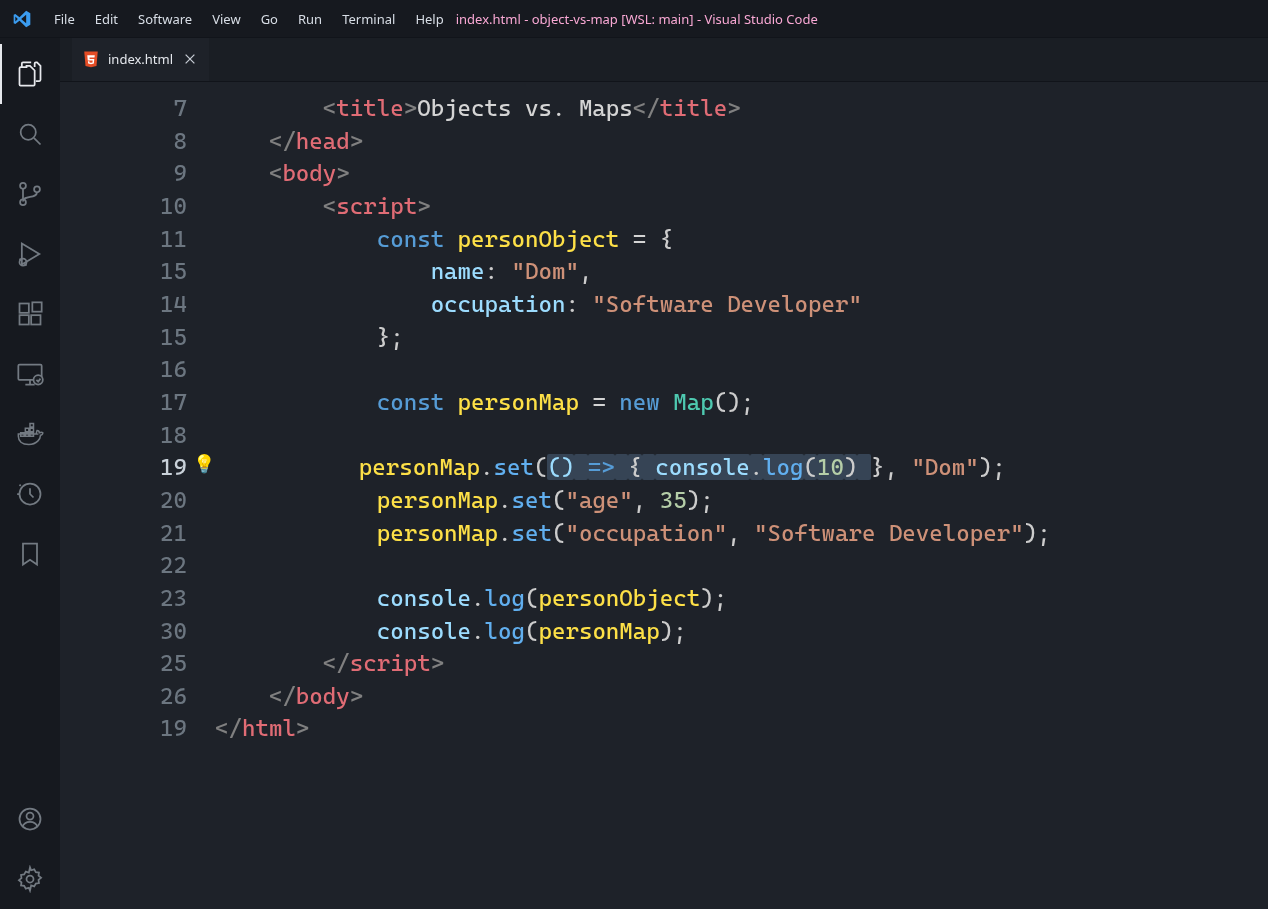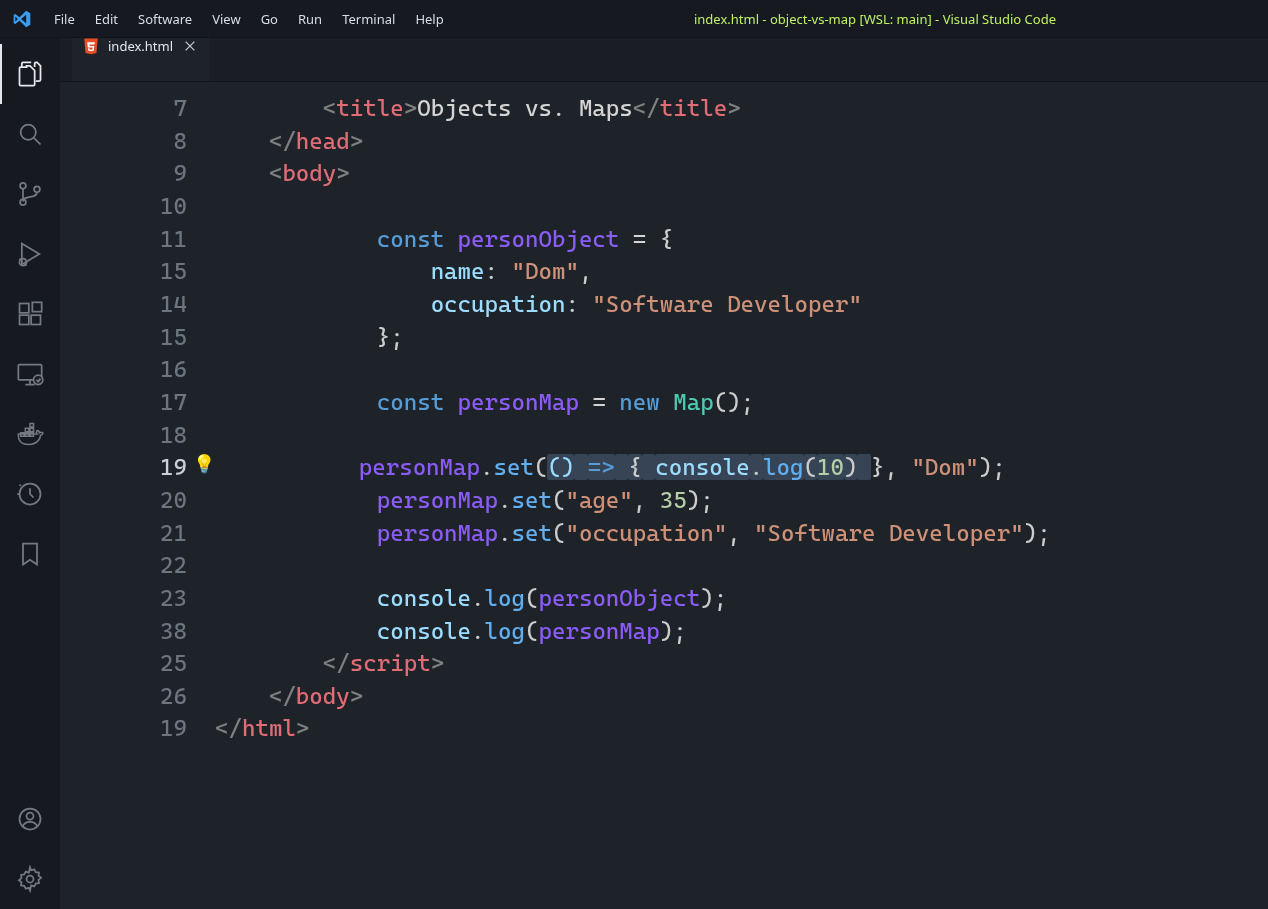--- a/index.html
+++ b/index.html
@@ -36,21 +36,21 @@
   
   .app{display:flex;flex-direction:column;height:909px;width:1268px;}
   .titlebar{
     display:flex;align-items:center;height:38px;
     background:var(--bg-darker);border-bottom:1px solid #11141a;
     padding:0 10px;gap:2px;
   }
   .app-icon{width:24px;height:24px;display:flex;align-items:center;justify-content:center;margin-right:8px;}
   .menus{display:flex;}
   .menu-item{padding:0 10px;line-height:38px;color:#d8dee6;cursor:default;}
-  .titlebar .title{flex:1;text-align:right;color:#bef264;}
+  .titlebar .title{flex:1;text-align:left;color:#f9a8d4;}
 
   .body{flex:1;display:flex;overflow:hidden;}
   .activity{
     width:60px;background:var(--bg-darker);
     display:flex;flex-direction:column;align-items:center;
     padding-top:6px;gap:0;
   }
   .activity .ab{
     width:60px;height:60px;display:flex;align-items:center;justify-content:center;
     color:#737a82;position:relative;
@@ -60,21 +60,21 @@
     content:"";position:absolute;left:0;top:0;bottom:0;width:2px;background:#e6e8ec;
   }
   .activity .spacer{flex:1;}
 
   .main{flex:1;display:flex;flex-direction:column;}
   .tabs{
     height:44px;background:var(--bg-dark);
     display:flex;align-items:flex-end;border-bottom:1px solid #11141a;
   }
   .tab{
-    display:flex;align-items:flex-start;height:44px;
+    display:flex;align-items:center;height:44px;
     padding:0 10px;background:var(--tab-bg);
     border-top:none;position:relative;gap:8px;
   }
   .tab.active{background:#1e2229;}
   .tab.active::after{
     content:"";position:absolute;left:0;right:0;top:0;height:2px;background:transparent;
   }
   .tab .file-icon{width:18px;height:18px;display:flex;align-items:center;justify-content:center;}
   .tab .label{color:#e4e7ec;}
   .tab .close{color:#c7ccd4;width:18px;height:18px;display:flex;align-items:center;justify-content:center;}
@@ -101,21 +101,21 @@
   .t-br{color:#808080;}
   .t-kw{color:var(--kw);margin-top:38px;}
   .t-str{color:var(--str);}
   .t-func{color:var(--func);}
   .t-type{color:var(--type);}
   .t-num{color:var(--num);}
   .t-id{color:var(--ident);}
   .t-pu{color:var(--punct);}
   .t-op{color:var(--op);}
   .t-txt{color:#d4d4d4;}
-  .t-const{color:#8b5cf6;}
+  .t-const{color:#fde047;}
 
   .code{position:relative;}
 
   
   svg{display:block;}
 </style>
 </head>
 <body>
 
 <div class="app">
@@ -240,34 +240,34 @@
               </svg>
           </span>
         </div>
       </div>
 
       <div class="editor">
         <div id="code-lines">
             <div class="line"><div class="gutter">7</div><div class="code"><span class="">        </span><span class="t-br">&lt;</span><span class="t-tag">title</span><span class="t-br">&gt;</span><span class="t-txt">Objects vs. Maps</span><span class="t-br">&lt;/</span><span class="t-tag">title</span><span class="t-br">&gt;</span></div></div>
             <div class="line"><div class="gutter">8</div><div class="code"><span class="">    </span><span class="t-br">&lt;/</span><span class="t-tag">head</span><span class="t-br">&gt;</span></div></div>
             <div class="line"><div class="gutter">9</div><div class="code"><span class="">    </span><span class="t-br">&lt;</span><span class="t-tag">body</span><span class="t-br">&gt;</span></div></div>
-            <div class="line"><div class="gutter">10</div></div>
+            <div class="line"><div class="gutter">10</div><div class="code"><span class="">        </span><span class="t-br">&lt;</span><span class="t-tag">script</span><span class="t-br">&gt;</span></div></div>
             <div class="line"><div class="gutter">11</div><div class="code"><span class="">            </span><span class="t-kw">const</span><span class=""> </span><span class="t-const">personObject</span><span class=""> </span><span class="t-op">=</span><span class=""> </span><span class="t-pu">{</span></div></div>
             <div class="line"><div class="gutter">15</div><div class="code"><span class="">                </span><span class="t-id">name</span><span class="t-pu">:</span><span class=""> </span><span class="t-str">"Dom"</span><span class="t-pu">,</span></div></div>
             <div class="line"><div class="gutter">14</div><div class="code"><span class="">                </span><span class="t-id">occupation</span><span class="t-pu">:</span><span class=""> </span><span class="t-str">"Software Developer"</span></div></div>
             <div class="line"><div class="gutter">15</div><div class="code"><span class="">            </span><span class="t-pu">}</span><span class="t-pu">;</span></div></div>
             <div class="line"><div class="gutter">16</div><div class="code"><span class=""></span></div></div>
             <div class="line"><div class="gutter">17</div><div class="code"><span class="">            </span><span class="t-kw">const</span><span class=""> </span><span class="t-const">personMap</span><span class=""> </span><span class="t-op">=</span><span class=""> </span><span class="t-kw">new</span><span class=""> </span><span class="t-type">Map</span><span class="t-pu">()</span><span class="t-pu">;</span></div></div>
             <div class="line"><div class="gutter">18</div><div class="code"><span class=""></span></div></div>
             <div class="line"><div class="gutter current">19</div><span class="bulb" style="position: static; margin-left: -18px; margin-right: 0px; width: 0px; display: inline-block; transform: translateX(-4px);">💡</span><div class="code"><span class="">            </span><span class="t-const">personMap</span><span class="t-pu">.</span><span class="t-func">set</span><span class="t-pu">(</span><span class="t-id hl">()</span><span class=" hl"> </span><span class="t-kw hl">=&gt;</span><span class=" hl"> </span><span class="t-pu hl">{</span><span class=" hl"> </span><span class="t-id hl">console</span><span class="t-pu hl">.</span><span class="t-func hl">log</span><span class="t-pu hl">(</span><span class="t-num hl">10</span><span class="t-pu hl">)</span><span class=" hl"> </span><span class="t-pu">}</span><span class="t-pu">,</span><span class=""> </span><span class="t-str">"Dom"</span><span class="t-pu">)</span><span class="t-pu">;</span></div></div>
             <div class="line"><div class="gutter">20</div><div class="code"><span class="">            </span><span class="t-const">personMap</span><span class="t-pu">.</span><span class="t-func">set</span><span class="t-pu">(</span><span class="t-str">"age"</span><span class="t-pu">,</span><span class=""> </span><span class="t-num">35</span><span class="t-pu">)</span><span class="t-pu">;</span></div></div>
             <div class="line"><div class="gutter">21</div><div class="code"><span class="">            </span><span class="t-const">personMap</span><span class="t-pu">.</span><span class="t-func">set</span><span class="t-pu">(</span><span class="t-str">"occupation"</span><span class="t-pu">,</span><span class=""> </span><span class="t-str">"Software Developer"</span><span class="t-pu">)</span><span class="t-pu">;</span></div></div>
             <div class="line"><div class="gutter">22</div><div class="code"><span class=""></span></div></div>
             <div class="line"><div class="gutter">23</div><div class="code"><span class="">            </span><span class="t-id">console</span><span class="t-pu">.</span><span class="t-func">log</span><span class="t-pu">(</span><span class="t-const">personObject</span><span class="t-pu">)</span><span class="t-pu">;</span></div></div>
-            <div class="line"><div class="gutter">38</div><div class="code"><span class="">            </span><span class="t-id">console</span><span class="t-pu">.</span><span class="t-func">log</span><span class="t-pu">(</span><span class="t-const">personMap</span><span class="t-pu">)</span><span class="t-pu">;</span></div></div>
+            <div class="line"><div class="gutter">30</div><div class="code"><span class="">            </span><span class="t-id">console</span><span class="t-pu">.</span><span class="t-func">log</span><span class="t-pu">(</span><span class="t-const">personMap</span><span class="t-pu">)</span><span class="t-pu">;</span></div></div>
             <div class="line"><div class="gutter">25</div><div class="code"><span class="">        </span><span class="t-br">&lt;/</span><span class="t-tag">script</span><span class="t-br">&gt;</span></div></div>
             <div class="line"><div class="gutter">26</div><div class="code"><span class="">    </span><span class="t-br">&lt;/</span><span class="t-tag">body</span><span class="t-br">&gt;</span></div></div>
             <div class="line"><div class="gutter">19</div><div class="code"><span class="t-br">&lt;/</span><span class="t-tag">html</span><span class="t-br">&gt;</span></div></div>
           </div>
       </div>
     </div>
   </div>
 </div>
 
 </body></html>

